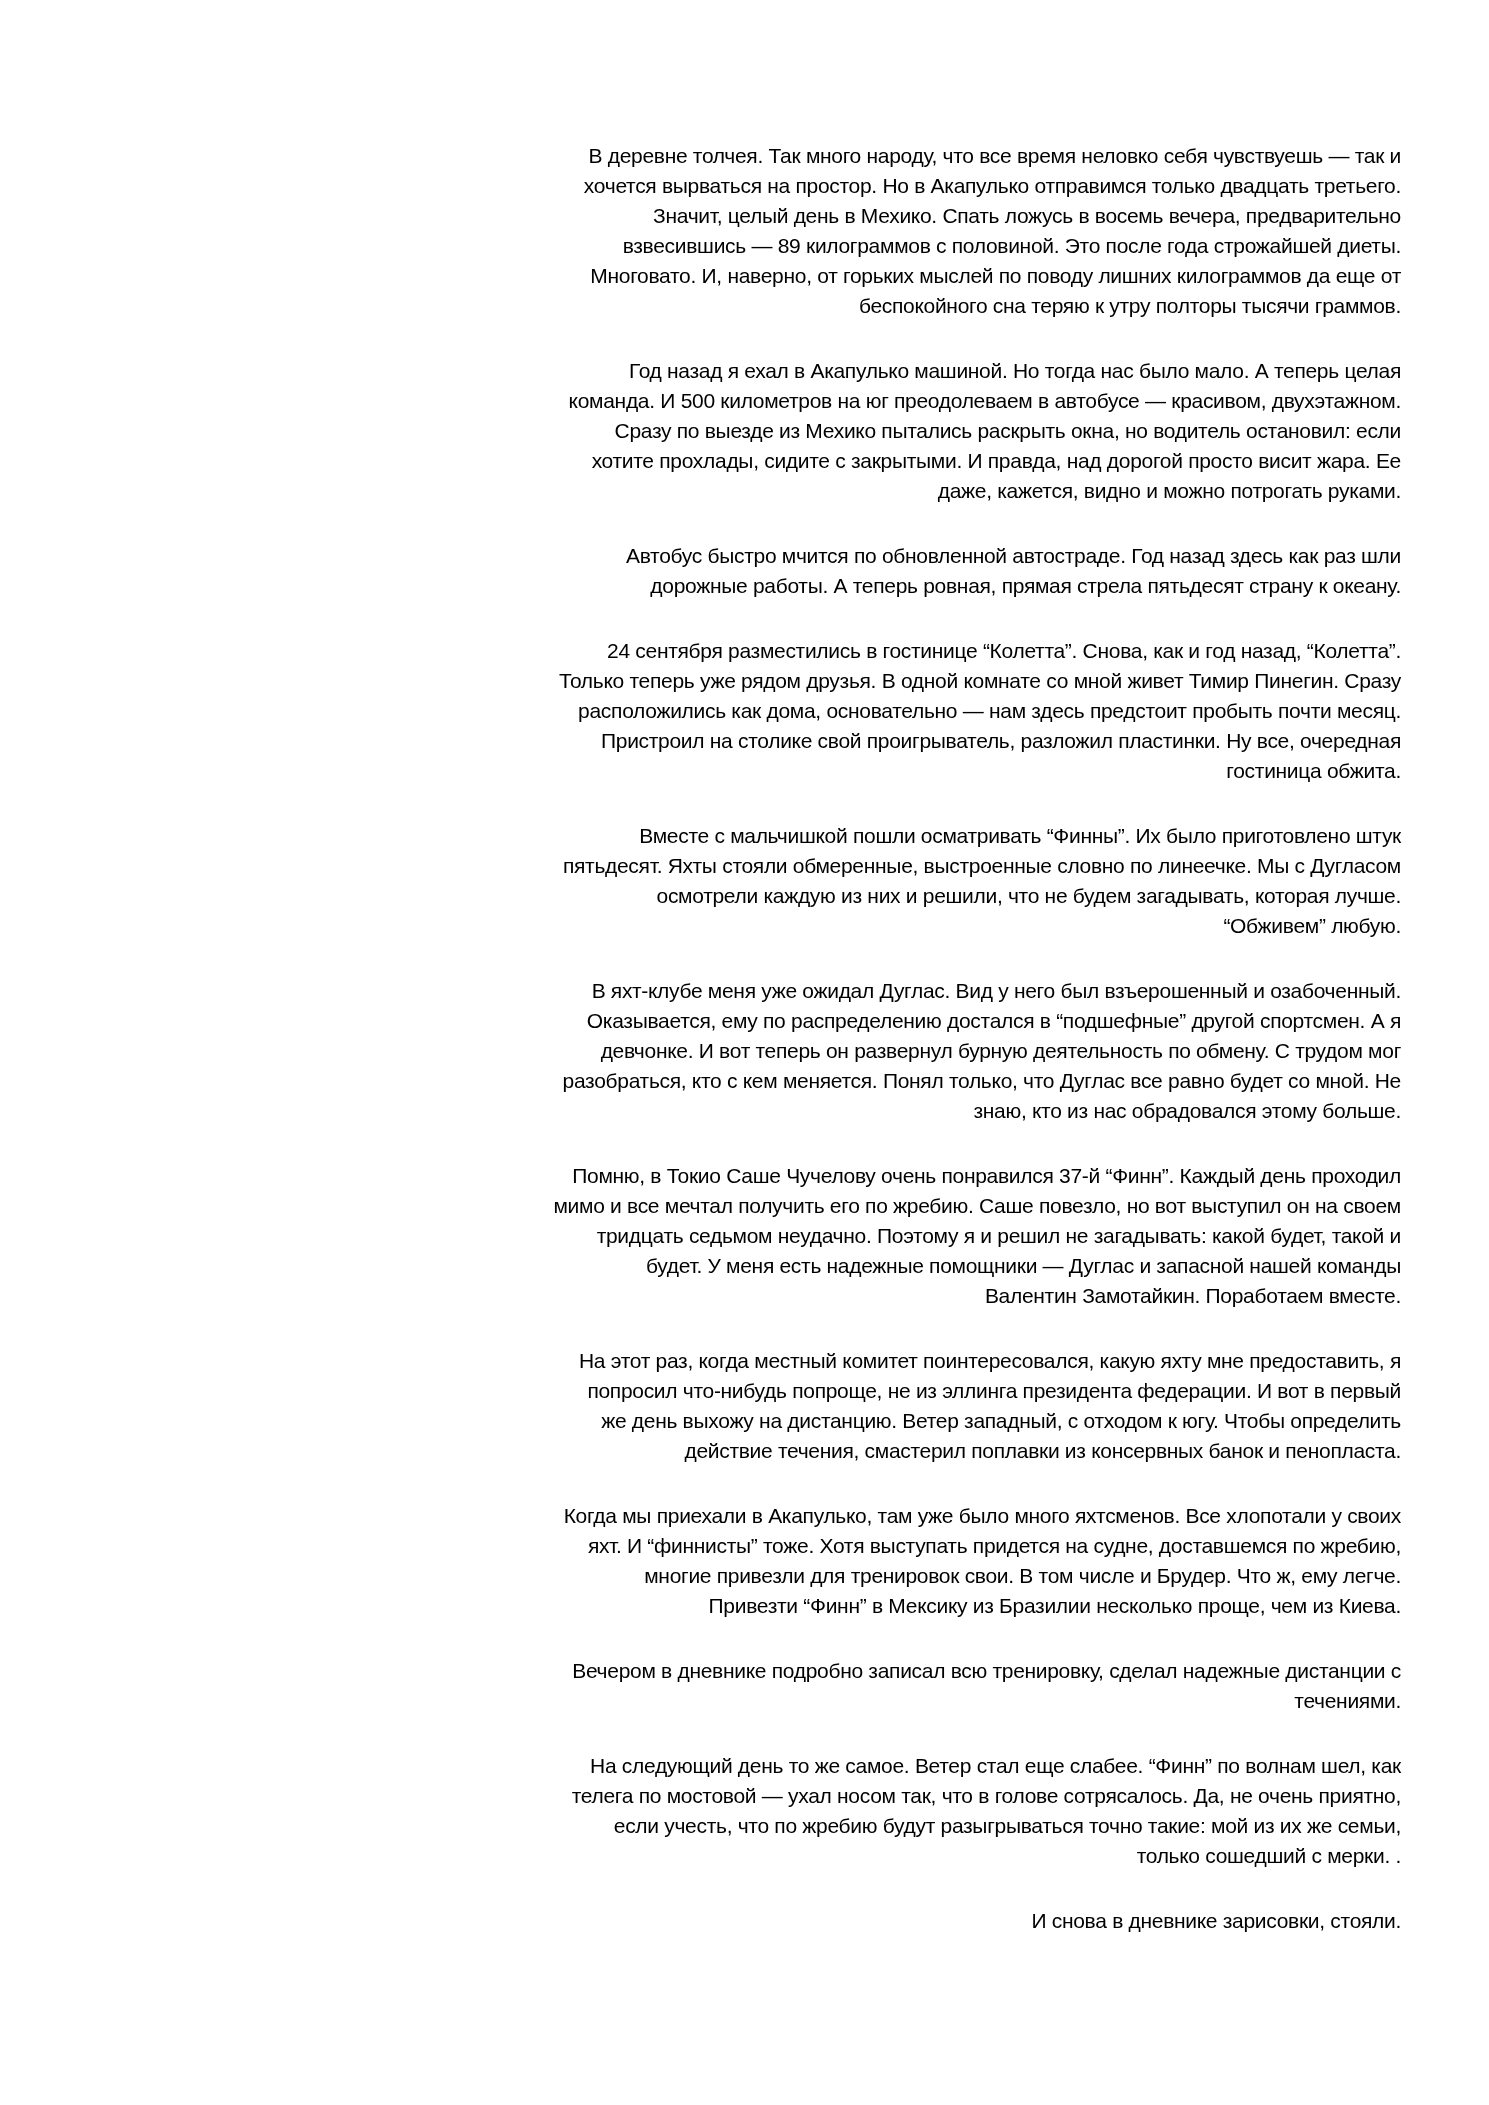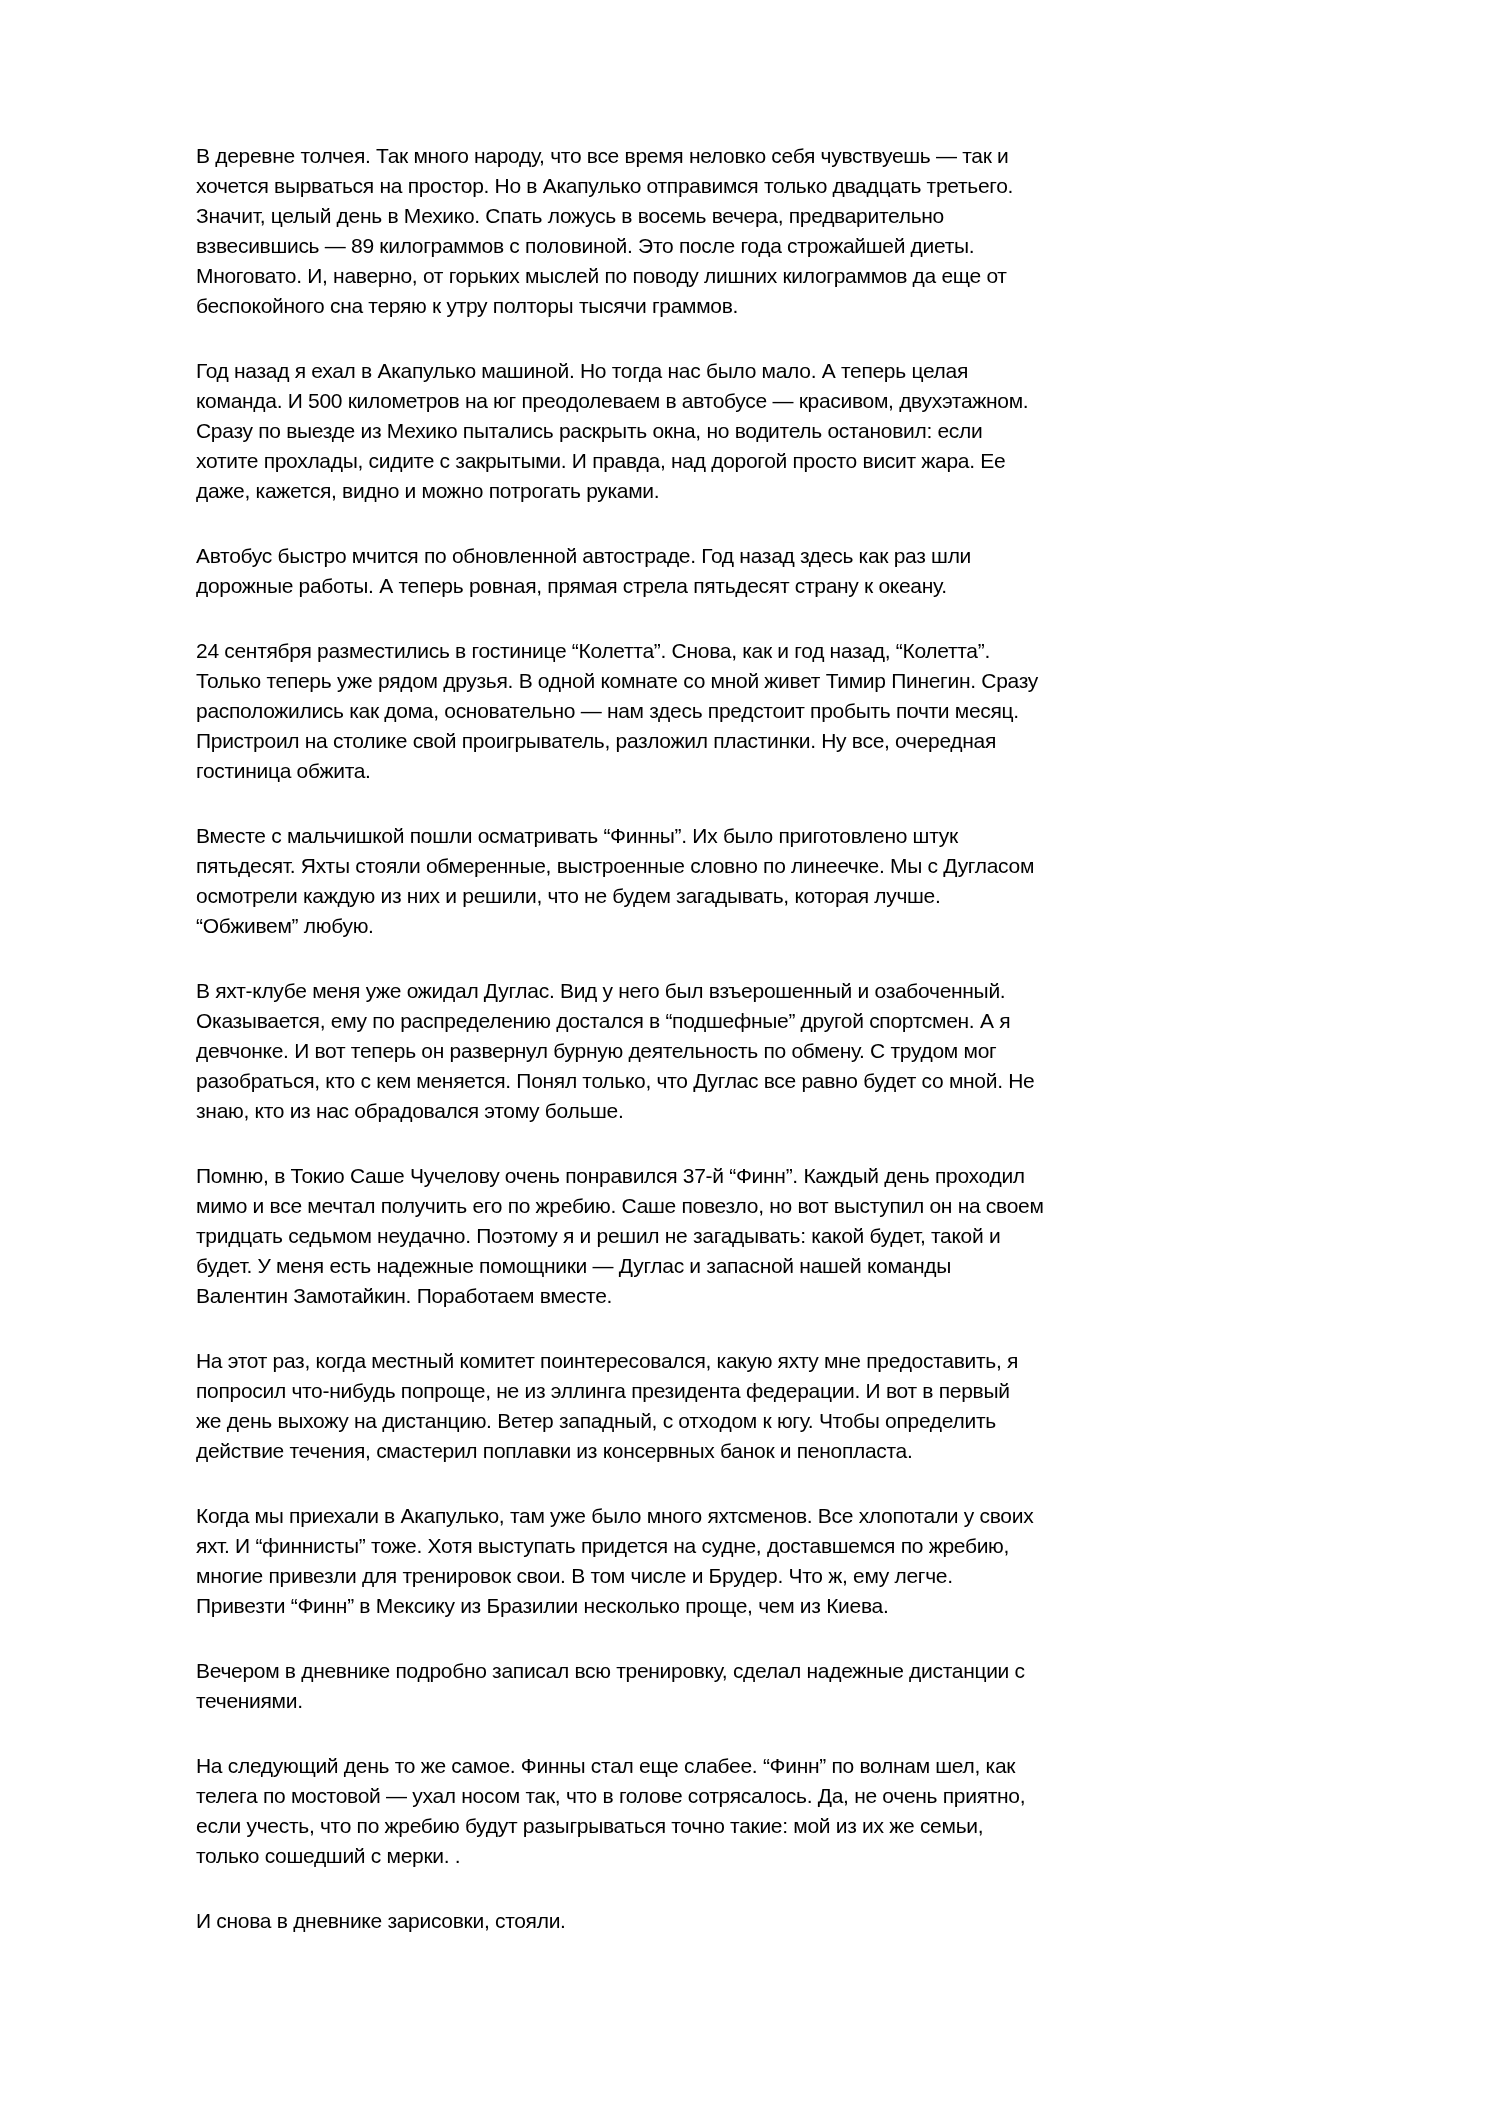--- a/index.html
+++ b/index.html
@@ -21,21 +21,21 @@
     width: 1205px;
   }
   .para {
     margin: 0 0 35px 0;
     font-family: "Liberation Sans", "DejaVu Sans", sans-serif;
     font-size: 21px;
     line-height: 30px;
     color: #000000;
     white-space: pre-line;
     letter-spacing: -0.3px;
-    text-align: left;
+    text-align: right;
   }
 </style>
 </head>
 <body>
 
 <div class="page">
   <div class="text-block">
     <p class="para">В деревне толчея. Так много народу, что все время неловко себя чувствуешь — так и
 хочется вырваться на простор. Но в Акапулько отправимся только двадцать третьего.
 Значит, целый день в Мехико. Спать ложусь в восемь вечера, предварительно
@@ -71,19 +71,19 @@
     <p class="para">На этот раз, когда местный комитет поинтересовался, какую яхту мне предоставить, я
 попросил что-нибудь попроще, не из эллинга президента федерации. И вот в первый
 же день выхожу на дистанцию. Ветер западный, с отходом к югу. Чтобы определить
 действие течения, смастерил поплавки из консервных банок и пенопласта.</p>
     <p class="para">Когда мы приехали в Акапулько, там уже было много яхтсменов. Все хлопотали у своих
 яхт. И “финнисты” тоже. Хотя выступать придется на судне, доставшемся по жребию,
 многие привезли для тренировок свои. В том числе и Брудер. Что ж, ему легче.
 Привезти “Финн” в Мексику из Бразилии несколько проще, чем из Киева.</p>
     <p class="para">Вечером в дневнике подробно записал всю тренировку, сделал надежные дистанции с
 течениями.</p>
-    <p class="para">На следующий день то же самое. Финны стал еще слабее. “Финн” по волнам шел, как
+    <p class="para">На следующий день то же самое. Ветер стал еще слабее. “Финн” по волнам шел, как
 телега по мостовой — ухал носом так, что в голове сотрясалось. Да, не очень приятно,
 если учесть, что по жребию будут разыгрываться точно такие: мой из их же семьи,
 только сошедший с мерки. .</p>
     <p class="para">И снова в дневнике зарисовки, стояли.</p>
   </div>
 </div>
 
 </body></html>

